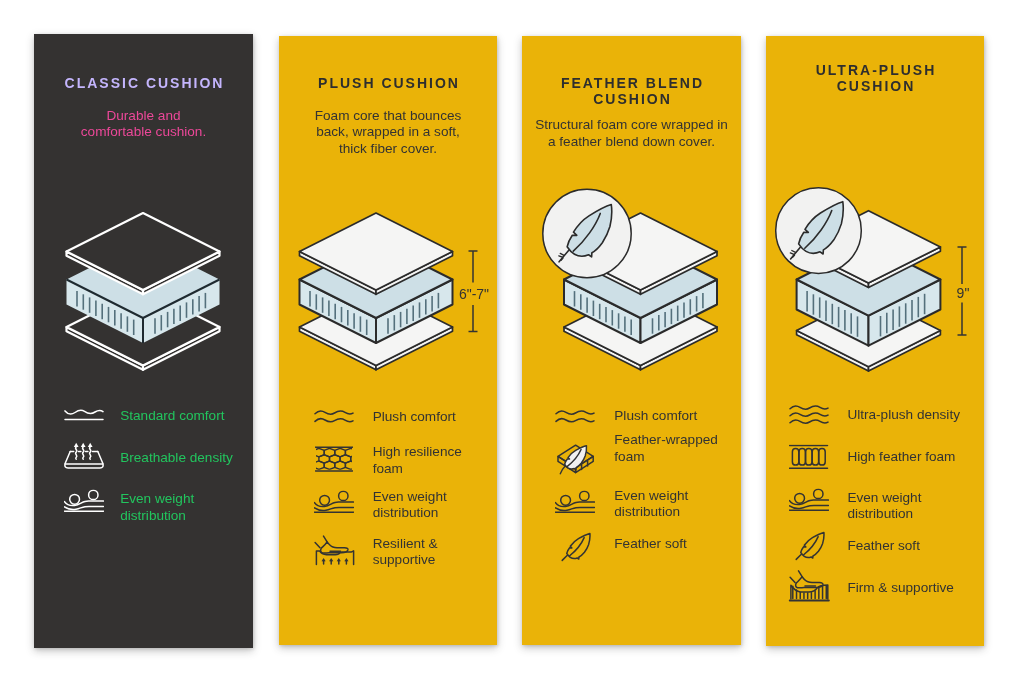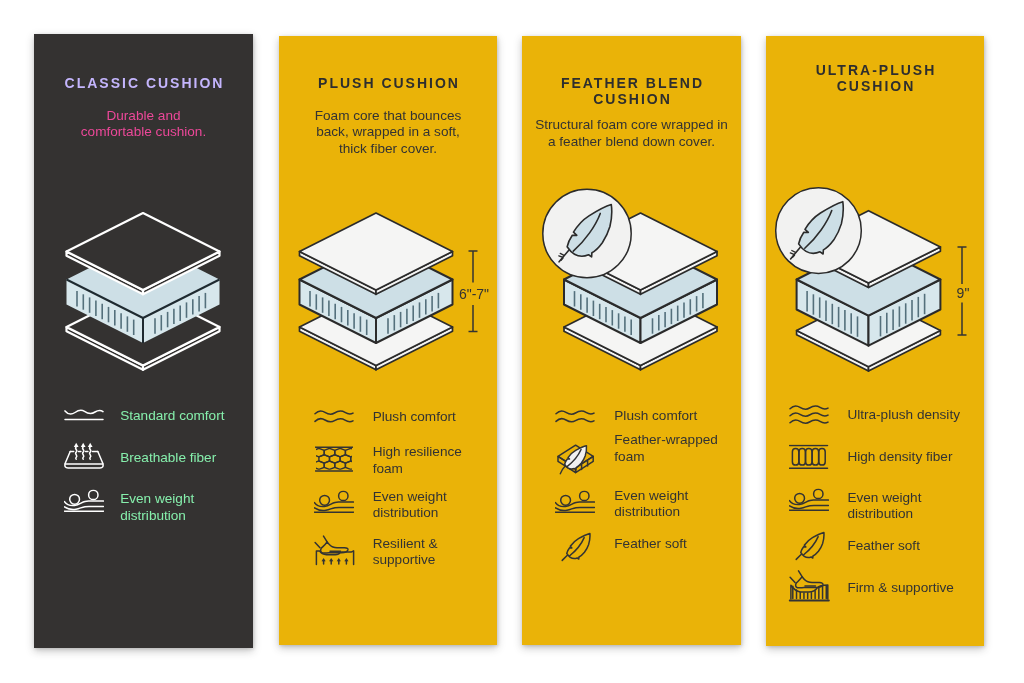--- a/index.html
+++ b/index.html
@@ -8,21 +8,21 @@
 .card{position:absolute;background:#eab308;box-shadow:0 3px 8px rgba(45,45,45,.28),1px 1px 3px rgba(45,45,45,.16)}
 .card.dark{background:#343231}
 h2{position:absolute;width:100%;text-align:center;font-size:14px;line-height:16px;
   font-weight:bold;letter-spacing:2.0px;color:#2e2e2e;margin-left:1px}
 .dark h2{color:#c4b5fd}
 .desc{position:absolute;width:100%;text-align:center;font-size:13.6px;line-height:16.4px;color:#333333}
 .dark .desc{color:#ec4899}
 .ic{position:absolute;transform:translate(-50%,-50%)}
 .ic svg{display:block}
 .lb{position:absolute;transform:translateY(-50%);font-size:13.6px;line-height:16.6px;color:#333333;white-space:nowrap}
-.dark .lb{color:#86efac}
+.dark .lb{color:#22c55e}
 </style></head>
 <body>
 <div class="card dark" style="left:34px;top:34px;width:219px;height:614px">
     <h2 style="top:40.5px">CLASSIC CUSHION</h2>
     <p class="desc" style="top:73.8px">Durable and<br>comfortable cushion.</p>
     <svg class="cushion" width="219" height="614" viewBox="0 0 219 614" style="position:absolute;left:0;top:0">
       <polygon points="32.5,293.0 109.0,331.5 109.0,335.8 32.5,297.3" fill="#343231" stroke="#ffffff" stroke-width="2.2" stroke-linejoin="round"></polygon>
       <polygon points="109.0,331.5 185.5,293.0 185.5,297.3 109.0,335.8" fill="#343231" stroke="#ffffff" stroke-width="2.2" stroke-linejoin="round"></polygon>
       <polygon points="109.0,254.5 185.5,293.0 109.0,331.5 32.5,293.0" fill="#343231" stroke="#ffffff" stroke-width="2.2" stroke-linejoin="round"></polygon>
       <polygon points="32.5,245.5 109.0,284.0 109.0,309.0 32.5,270.5" fill="#d7e7ec"></polygon>
@@ -67,21 +67,21 @@
         <line x1="2.2" y1="22" x2="39.8" y2="22"></line>
         <path d="M7.2,9.5 H10.7 M15.5,9.5 H17.9 M22.5,9.5 H24.9 M29.5,9.5 H34.8"></path>
         <path d="M13.2,5 c-2.4,1.9 2.4,3.1 0,5.1 c-2.4,2 2.4,3.2 0,5.2 c-0.7,0.9 -0.5,1.4 0,1.9"></path>
         <path d="M13.2,0.8 L10.799999999999999,4.9 L15.6,4.9 Z" fill="#fff" stroke="none"></path>
         <path d="M20.2,5 c-2.4,1.9 2.4,3.1 0,5.1 c-2.4,2 2.4,3.2 0,5.2 c-0.7,0.9 -0.5,1.4 0,1.9"></path>
         <path d="M20.2,0.8 L17.8,4.9 L22.599999999999998,4.9 Z" fill="#fff" stroke="none"></path>
         <path d="M27.2,5 c-2.4,1.9 2.4,3.1 0,5.1 c-2.4,2 2.4,3.2 0,5.2 c-0.7,0.9 -0.5,1.4 0,1.9"></path>
         <path d="M27.2,0.8 L24.8,4.9 L29.599999999999998,4.9 Z" fill="#fff" stroke="none"></path>
       </svg>
     </div>
-    <div class="lb" style="left:86.2px;top:423.5px">Breathable fiber</div>
+    <div class="lb" style="left:86.2px;top:423.5px">Breathable density</div>
     <div class="ic" style="left:50px;top:466.7px">
       <svg width="40" height="23" viewBox="0 0 40 23" fill="none" stroke="#fff" stroke-width="1.5" stroke-linecap="round" stroke-linejoin="round">
         <circle cx="10.6" cy="9.8" r="4.9"></circle>
         <circle cx="29.3" cy="5.4" r="4.7"></circle>
         <path d="M0.5,12.1 C2.5,15.2 6,16.4 10.5,16 C15.5,15.5 17.5,12.6 21,11.9 C22,11.7 23,11.6 24.5,11.6 L39.5,11.6"></path>
         <path d="M0.5,17.4 C4,19.9 8,20.4 12,19.8 C16,19.2 17.5,17.6 21,17.2 C22.5,17.05 23.5,17 25,17 L39.5,17"></path>
         <line x1="0.5" y1="21.7" x2="39.5" y2="21.7"></line>
       </svg>
     </div>
     <div class="lb" style="left:86.2px;top:474px">Even weight<br>distribution</div>
@@ -331,21 +331,21 @@
       <svg width="40" height="25" viewBox="0 0 40 25" fill="none" stroke="#333333" stroke-width="1.5" stroke-linecap="round" stroke-linejoin="round">
         <line x1="0.5" y1="1" x2="38.5" y2="1"></line>
         <line x1="0.5" y1="23.8" x2="38.5" y2="23.8"></line>
         <rect x="3.4" y="4" width="6.4" height="16.6" rx="3.2"></rect>
         <rect x="10.0" y="4" width="6.4" height="16.6" rx="3.2"></rect>
         <rect x="16.6" y="4" width="6.4" height="16.6" rx="3.2"></rect>
         <rect x="23.2" y="4" width="6.4" height="16.6" rx="3.2"></rect>
         <rect x="29.8" y="4" width="6.4" height="16.6" rx="3.2"></rect>
       </svg>
     </div>
-    <div class="lb" style="left:81.4px;top:420.9px">High density fiber</div>
+    <div class="lb" style="left:81.4px;top:420.9px">High feather foam</div>
     <div class="ic" style="left:43px;top:463.7px">
       <svg width="40" height="23" viewBox="0 0 40 23" fill="none" stroke="#333333" stroke-width="1.5" stroke-linecap="round" stroke-linejoin="round">
         <circle cx="10.6" cy="9.8" r="4.9"></circle>
         <circle cx="29.3" cy="5.4" r="4.7"></circle>
         <path d="M0.5,12.1 C2.5,15.2 6,16.4 10.5,16 C15.5,15.5 17.5,12.6 21,11.9 C22,11.7 23,11.6 24.5,11.6 L39.5,11.6"></path>
         <path d="M0.5,17.4 C4,19.9 8,20.4 12,19.8 C16,19.2 17.5,17.6 21,17.2 C22.5,17.05 23.5,17 25,17 L39.5,17"></path>
         <line x1="0.5" y1="21.7" x2="39.5" y2="21.7"></line>
       </svg>
     </div>
     <div class="lb" style="left:81.4px;top:470.9px">Even weight<br>distribution</div>

